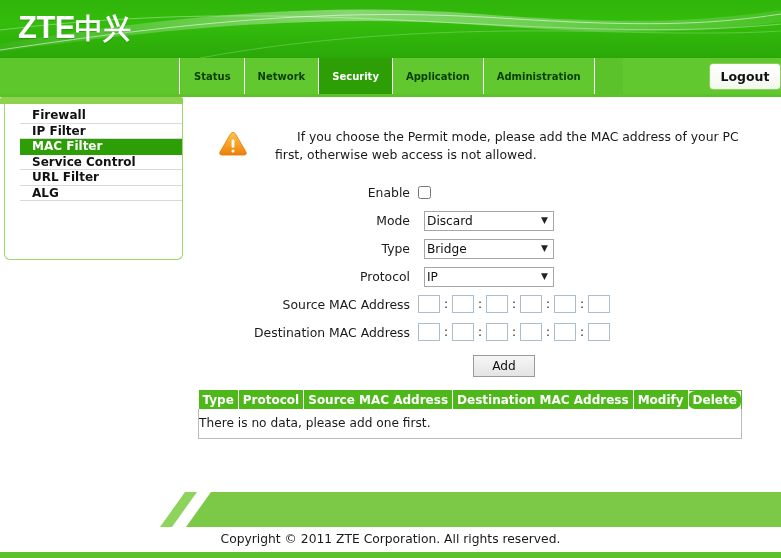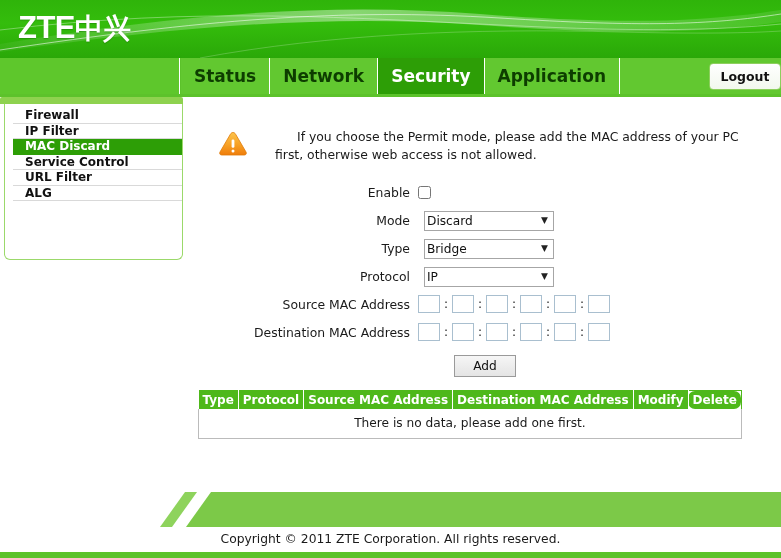--- a/index.html
+++ b/index.html
@@ -53,21 +53,21 @@
   }
   .navitems {
     position: absolute; left: 181px; top: 0;
     height: 36px;
     display: flex;
   }
   .navtab {
     height: 36px;
     display: flex; align-items: center; justify-content: center;
     padding: 0 13px;
-    font-size: 17px; font-weight: bold;
+    font-size: 10px; font-weight: bold;
     color: #0d3d00;
     background: #62c830;
     border-right: 1px solid #ffffff;
     cursor: pointer;
     white-space: nowrap;
   }
   .navtab.active {
     background: #2d9e06;
     color: #ffffff;
   }
@@ -106,21 +106,21 @@
     background: #8ed24f;
     border-radius: 2px 2px 0 0;
   }
   .sidebar {
     position: absolute; left: 4px; top: 104px;
     width: 179px; height: 156px;
     background: #ffffff;
     border: 1px solid #9bd96a;
     border-top: none;
     border-radius: 0 0 6px 6px;
-    padding: 4px 0 0 8px;
+    padding: 4px 0 0 15px;
   }
   .side-item {
     height: 15.5px;
     line-height: 15.5px;
     padding-left: 12px;
     font-size: 12px;
     font-weight: bold;
     color: #111111;
     border-bottom: 1px solid #d9d9d9;
     cursor: pointer;
@@ -233,21 +233,21 @@
   }
   .add-btn {
     width: 62px; height: 22px;
     background: linear-gradient(to bottom, #f6f6f6 0%, #e4e4e4 100%);
     border: 1px solid #9a9a9a;
     font-size: 12.2px;
     color: #111111;
     font-family: "DejaVu Sans", "Liberation Sans", sans-serif;
     cursor: pointer;
     display: flex; align-items: center; justify-content: center;
-    margin-left: 36px;
+    margin-left: 55px;
   }
 
   
   .tablewrap {
     position: absolute; left: 198px; top: 390px;
     width: 528px;
   }
   table.datatable {
     width: 528px;
     border-collapse: collapse;
@@ -261,21 +261,21 @@
     padding: 2px 4px;
     border-right: 1px solid #ffffff;
     border-top: 1px solid #4eb81a;
     white-space: nowrap;
     text-align: center;
   }
   table.datatable thead th:last-child { border-right: 1px solid #4eb81a; border-radius: 7px; }
   table.datatable td.empty {
     border: 1px solid #bbbbbb;
     border-top: none;
-    text-align: center;
+    text-align: left;
     font-size: 12.2px;
     color: #1a1a1a;
     padding: 7px 0 8px 0;
     background: #ffffff;
   }
 
   
   .footer-band {
     position: absolute; left: 0; top: 492px;
     width: 781px; height: 35px;
@@ -329,21 +329,21 @@
     <div class="logout-wrap">
       <div class="logout-btn">Logout</div>
     </div>
   </div>
   <div class="nav-underline"></div>
 
   <div class="sidebar-strip"></div>
   <div class="sidebar" id="sidebar">
       <div class="side-item">Firewall</div>
       <div class="side-item">IP Filter</div>
-      <div class="side-item active">MAC Discard</div>
+      <div class="side-item active">MAC Filter</div>
       <div class="side-item">Service Control</div>
       <div class="side-item">URL Filter</div>
       <div class="side-item">ALG</div>
     </div>
 
   <div class="content">
 
     <div class="notice">
       <svg class="warn-icon" viewBox="0 0 30 28">
         <defs>

